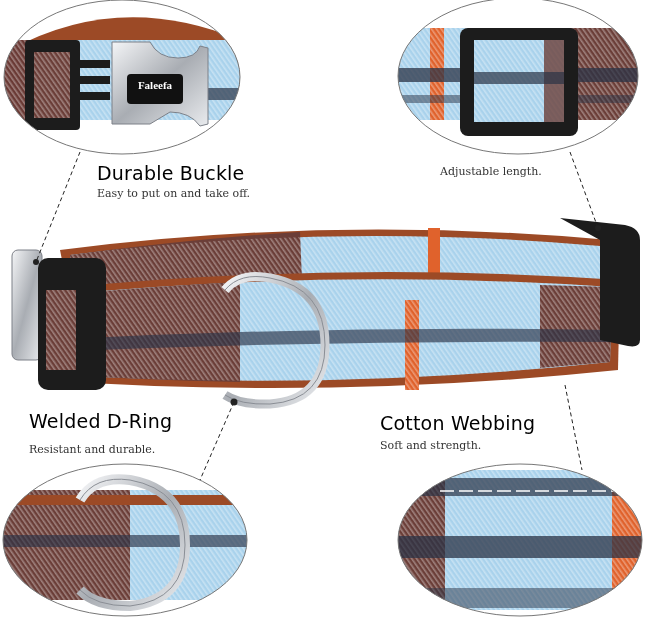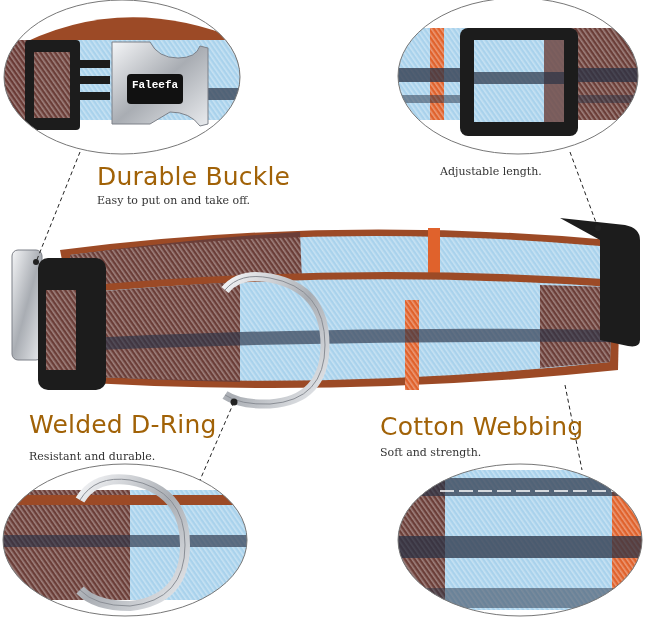--- a/index.html
+++ b/index.html
@@ -1,18 +1,18 @@
 <!DOCTYPE html>
 <html><head>
 <meta charset="utf-8">
 <style>
   html, body { margin:0; padding:0; background:#ffffff; }
   body { width:645px; height:618px; position:relative; overflow:hidden; font-family:"DejaVu Sans", sans-serif; }
   .abs { position:absolute; }
-  .title { font-family:"DejaVu Sans", sans-serif; font-size:25px; color:#a16207; letter-spacing:0.2px; white-space:nowrap; }
+  .title { font-family:"DejaVu Sans", sans-serif; font-size:19px; color:#000000; letter-spacing:0.2px; white-space:nowrap; }
   .sub { font-family:"DejaVu Serif", serif; font-size:11px; color:#333; white-space:nowrap; }
   svg { position:absolute; left:0; top:0; }
 </style>
 </head>
 <body>
 
 <svg width="645" height="618" viewBox="0 0 645 618">
   <defs>
     <pattern id="twill" width="4" height="4" patternUnits="userSpaceOnUse" patternTransform="rotate(-35)">
       <rect width="4" height="4" fill="transparent"></rect>
@@ -137,21 +137,21 @@
     <line x1="234" y1="402" x2="200" y2="480"></line>
     <line x1="565" y1="385" x2="582" y2="470"></line>
   </g>
   <g fill="#222">
     <circle cx="36" cy="262" r="3"></circle>
     <circle cx="598" cy="228" r="3"></circle>
     <circle cx="234" cy="402" r="3.5"></circle>
   </g>
 </svg>
 
-<div class="abs" style="left:127px;top:79px;width:56px;text-align:center;font-family:Liberation Mono, monospace;font-weight:bold;font-size:11px;color:#fff;">Faleefa</div>
+<div class="abs" style="left:127px;top:79px;width:56px;text-align:center;font-family:Liberation Serif, serif;font-weight:bold;font-size:11px;color:#fff;">Faleefa</div>
 
 <div class="abs" style="left:97px;top:162px;">
   <div class="title">Durable Buckle</div>
   <div class="sub" style="margin-top:3px;">Easy to put on and take off.</div>
 </div>
 
 <div class="abs" style="left:440px;top:162px;">
   <div class="sub" style="margin-top:3px;">Adjustable length.</div>
 </div>
 

